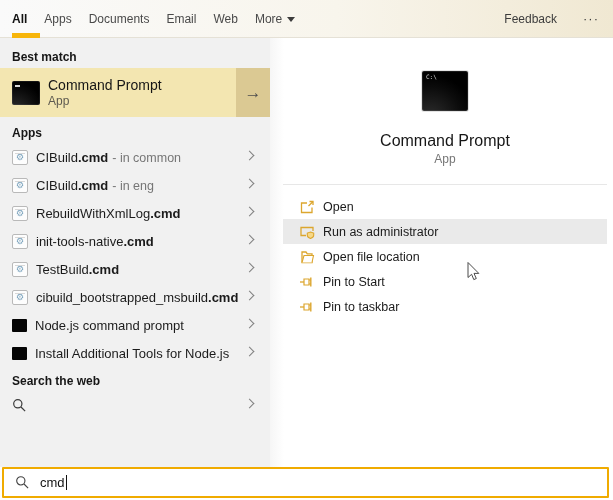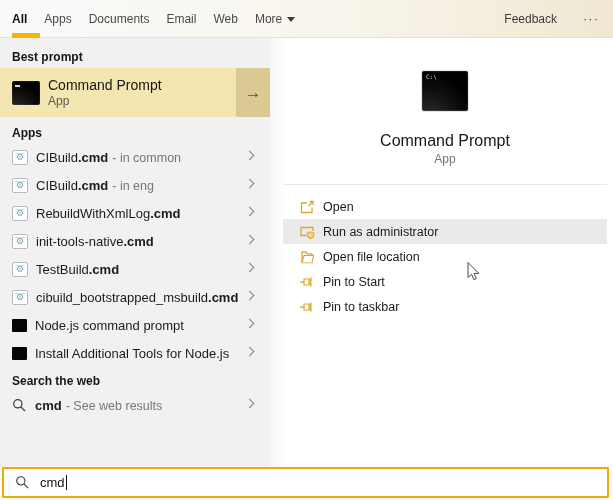--- a/index.html
+++ b/index.html
@@ -110,21 +110,21 @@
     <div class="topbar-right">
       <span class="feedback">Feedback</span>
       <span class="ellipsis">···</span>
     </div>
   </div>
 
   <div class="body-row">
 
     <div class="left-panel">
 
-      <div class="section-header bm-header">Best prompt</div>
+      <div class="section-header bm-header">Best match</div>
 
       <div class="bm-row">
         <div class="bm-term-icon"></div>
         <div class="bm-text">
           <div class="bm-title">Command Prompt</div>
           <div class="bm-sub">App</div>
         </div>
         <div class="bm-arrow">→</div>
       </div>
 
@@ -171,21 +171,20 @@
         <span class="chev"></span>
       </div>
 
       <div class="section-header web-header">Search the web</div>
 
       <div class="app-row">
         <svg class="search-icon-sm" width="15" height="15" viewBox="0 0 16 16">
             <circle cx="6.2" cy="6.2" r="4.4" fill="none" stroke="#3c3c3c" stroke-width="1.3"></circle>
             <line x1="9.6" y1="9.6" x2="14" y2="14" stroke="#3c3c3c" stroke-width="1.3"></line>
           </svg>
-        <span class="label"><b>cmd</b><span class="muted">- See web results</span></span>
         <span class="chev"></span>
       </div>
 
     </div>
 
     <div class="right-panel">
       <div class="rp-content">
         <div class="big-term-icon">
           <span class="prompt">C:\</span>
         </div>

